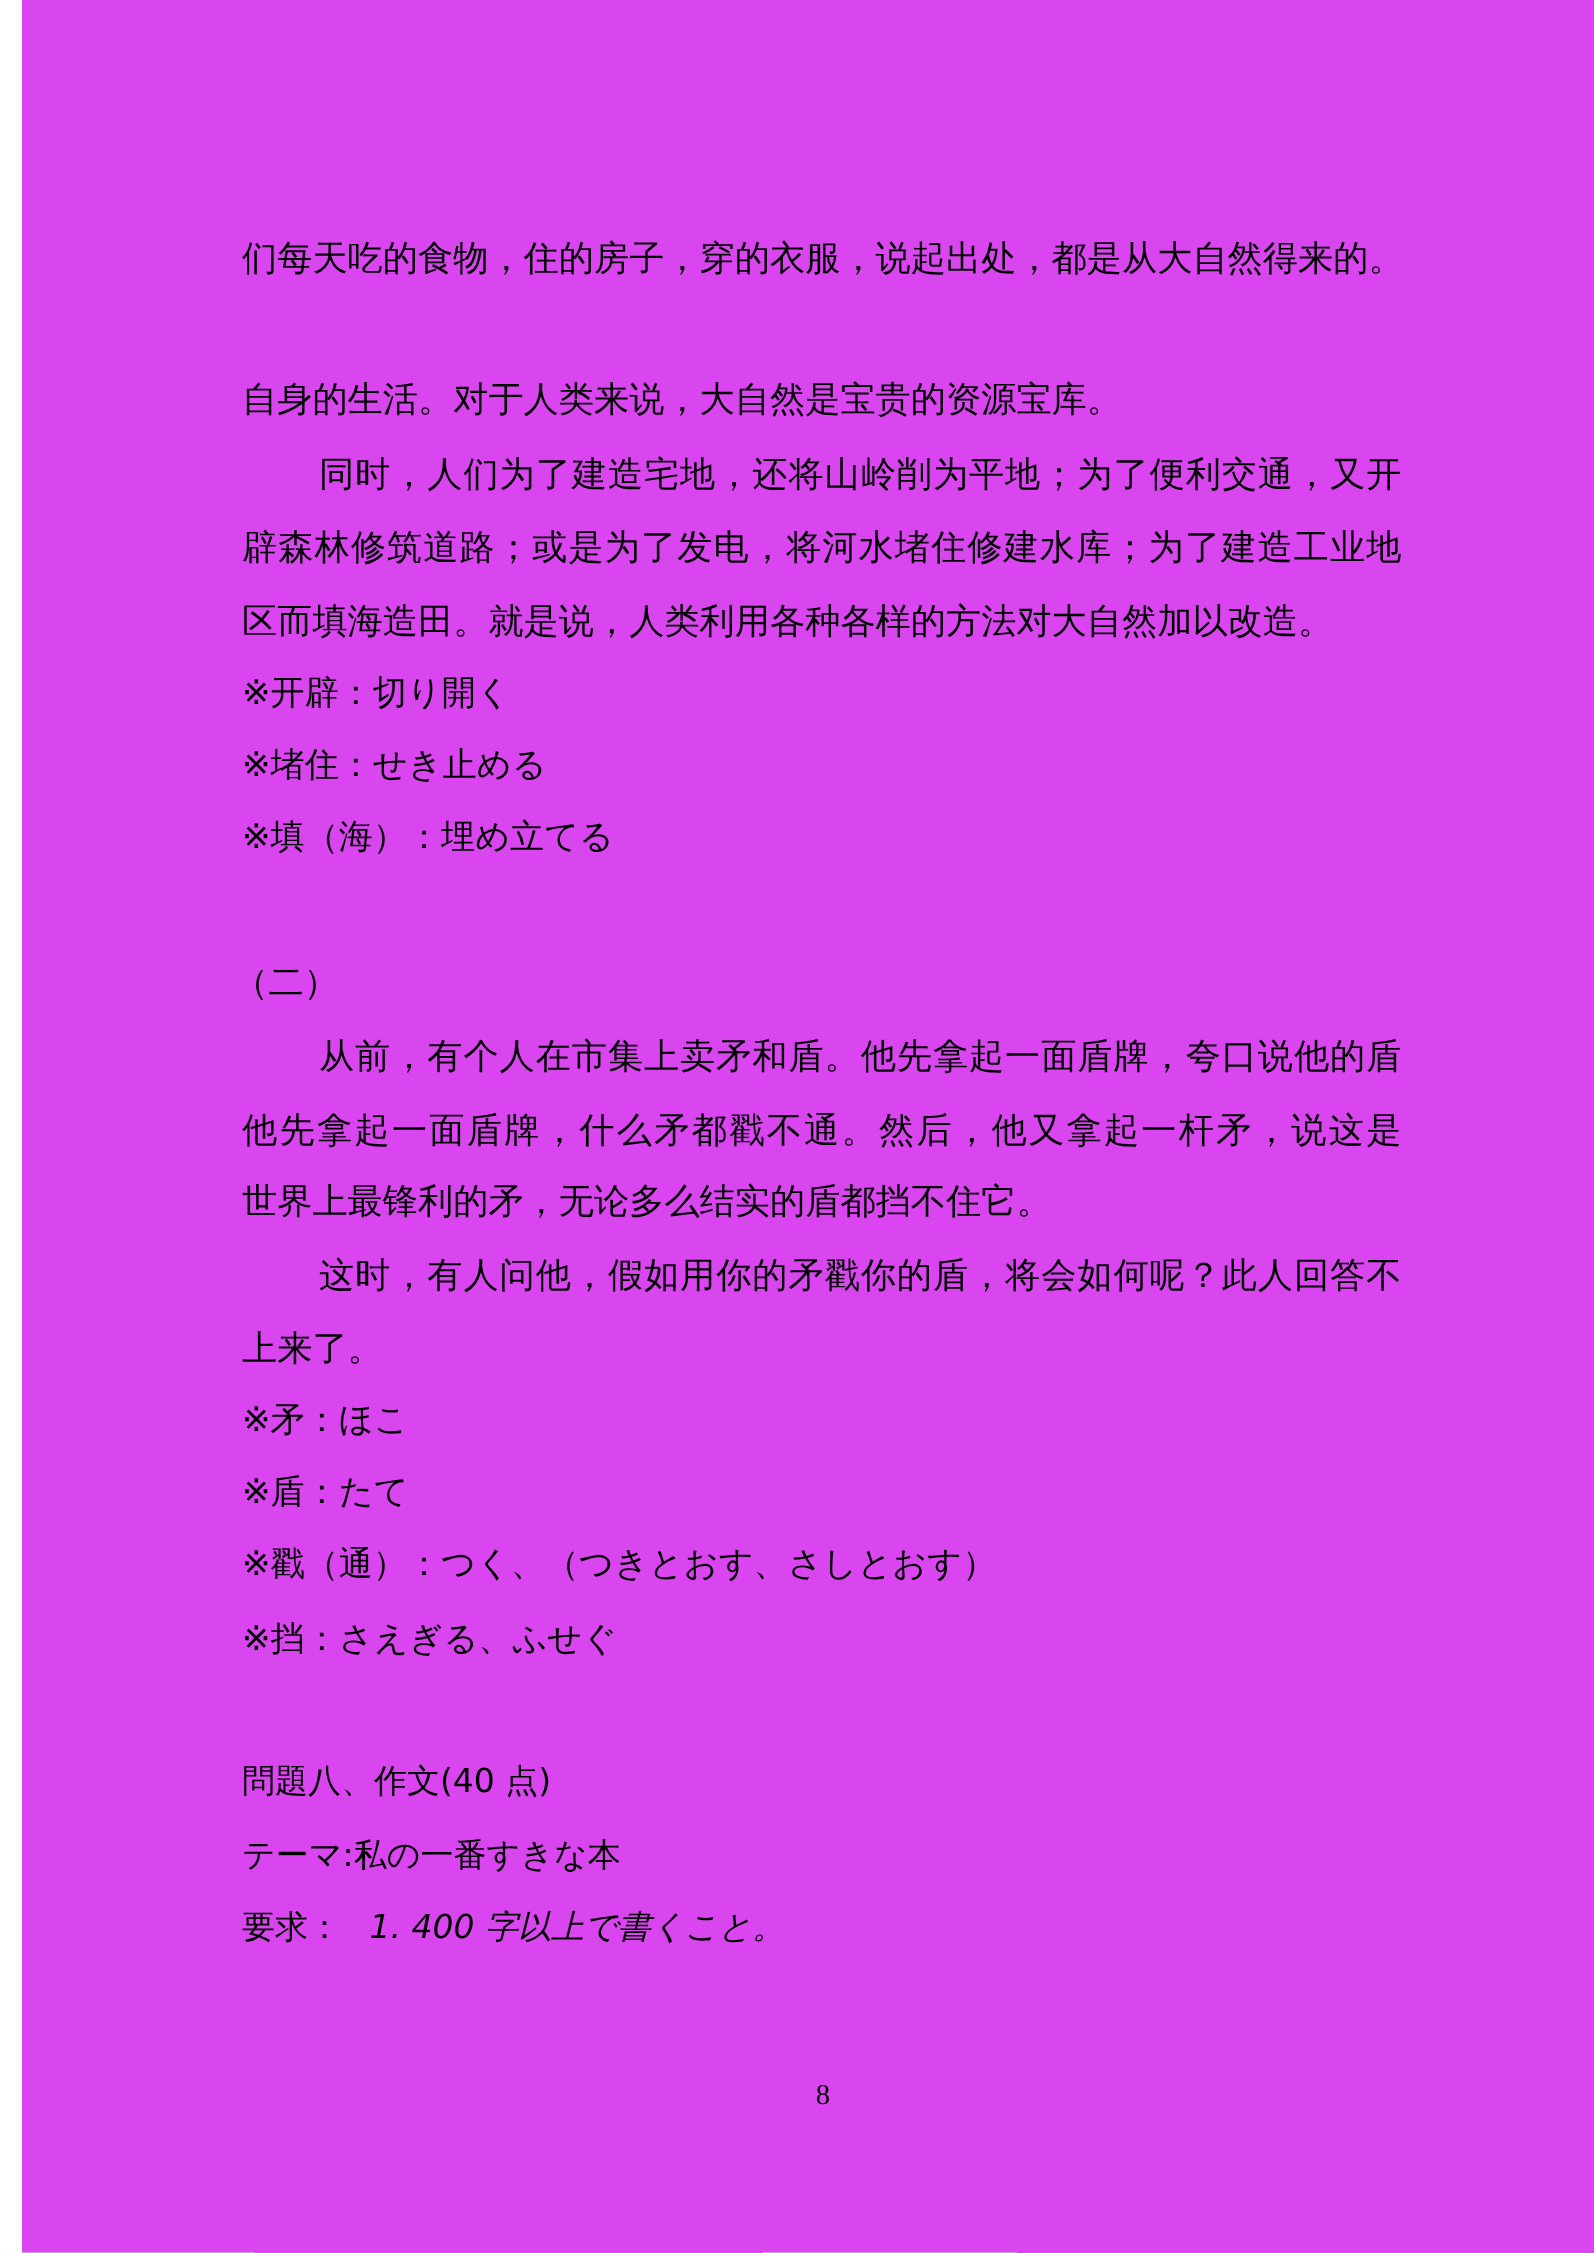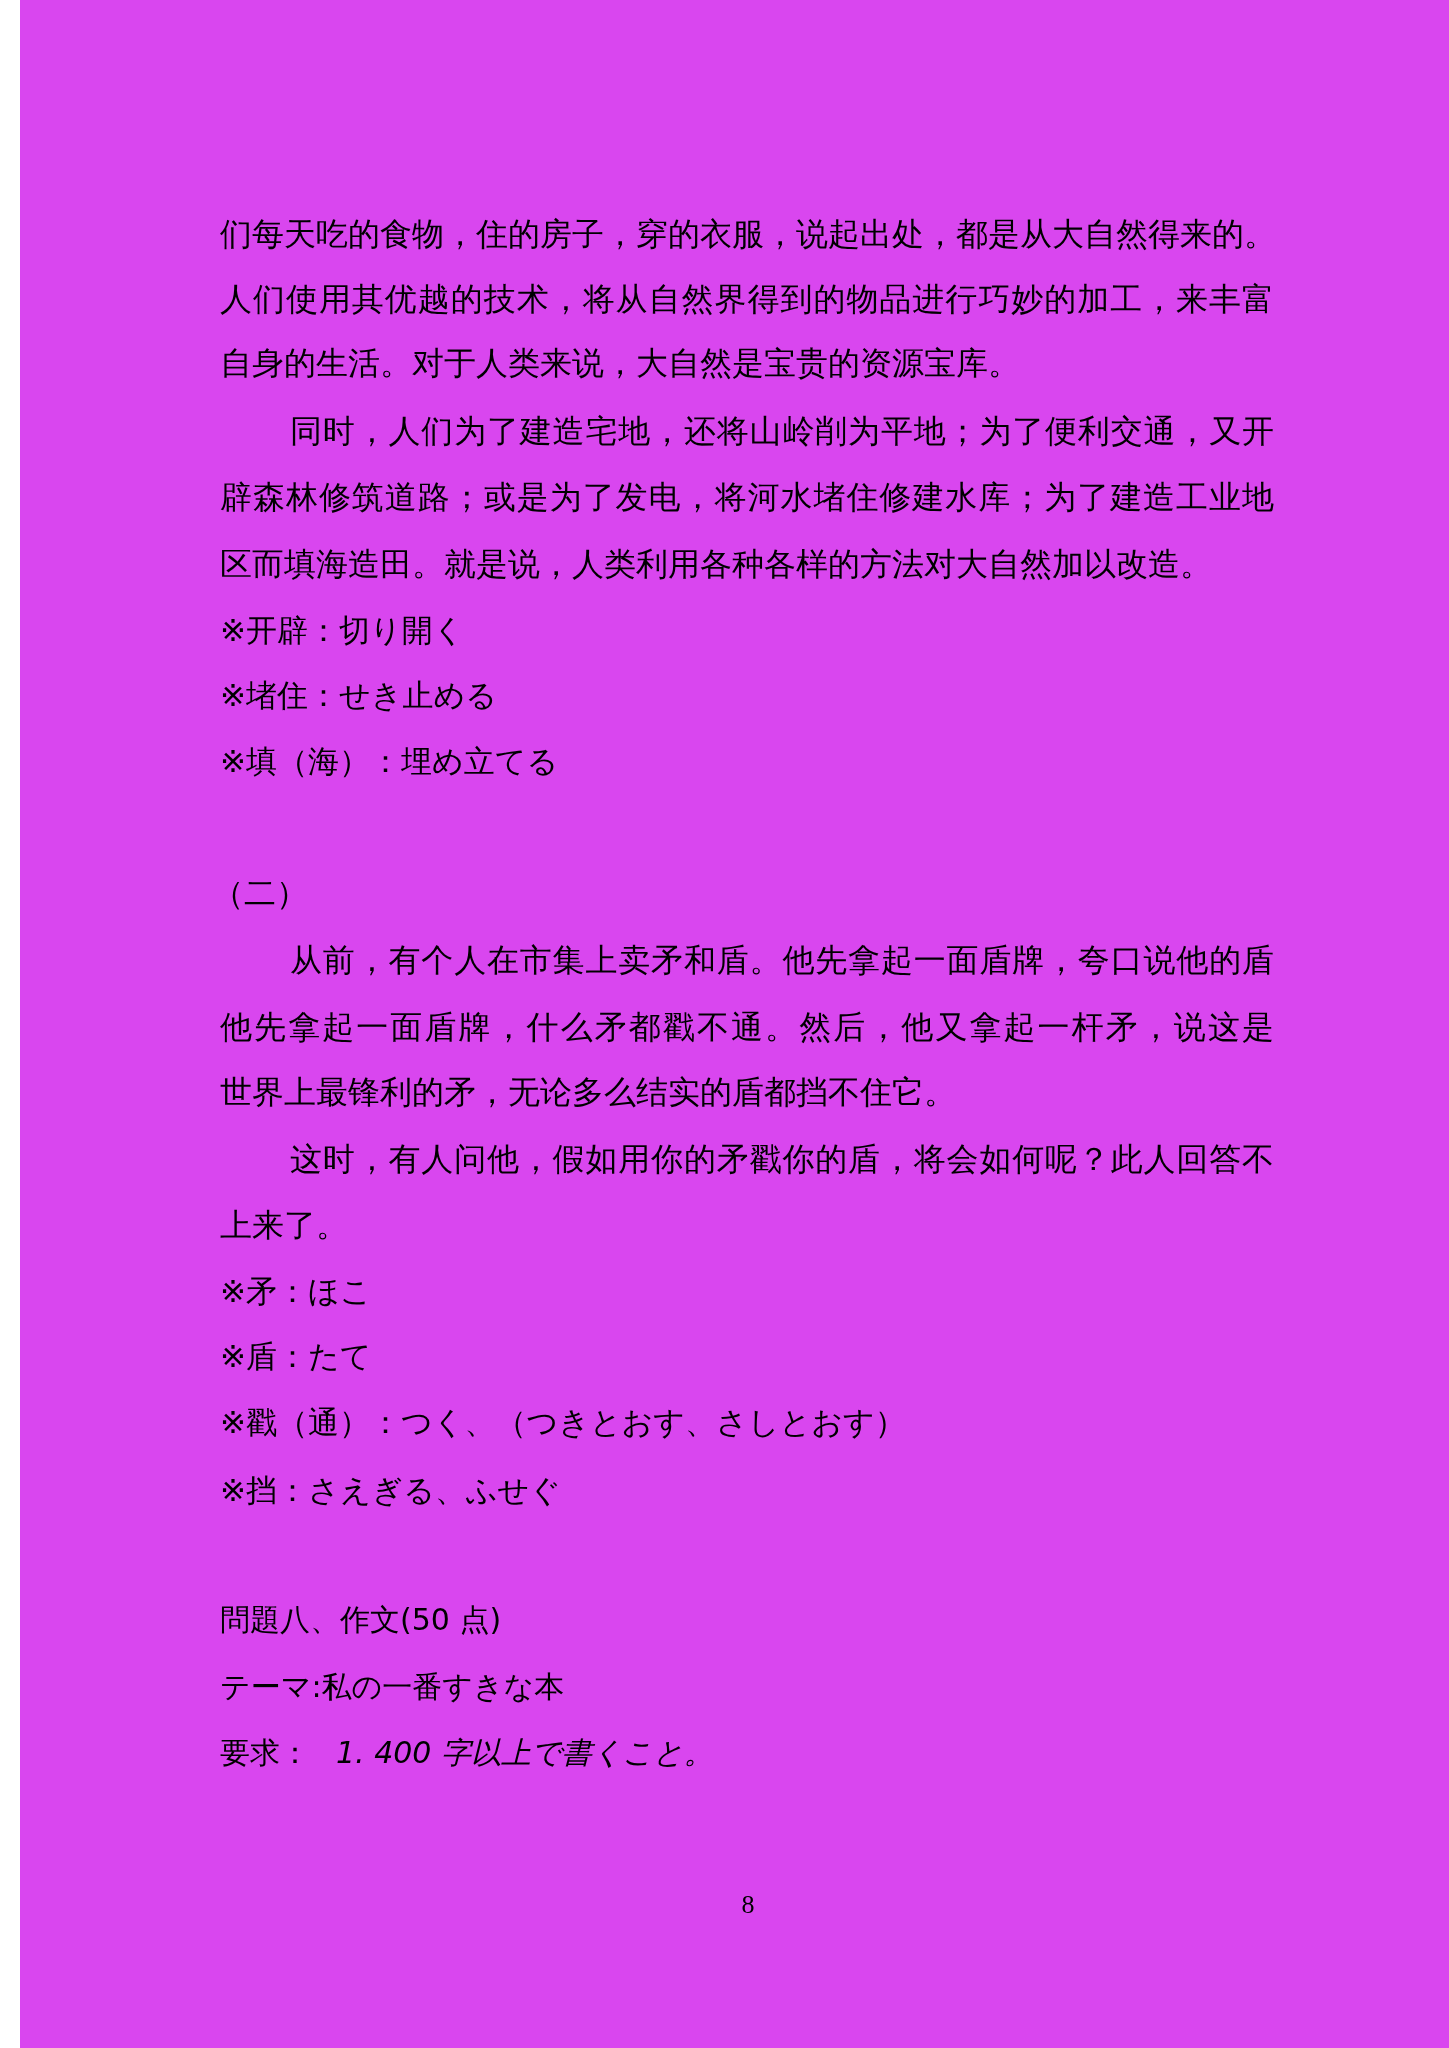--- a/index.html
+++ b/index.html
@@ -24,21 +24,20 @@
     position: absolute; left: 716px; top: 1890px; width: 24px; text-align: center;
     font-family: "Liberation Serif", "DejaVu Serif", serif; font-size: 26px; color: #000;
   }
 </style>
 </head>
 <body>
 
 <div class="page">
 
   <div class="line justify" style="top:214px;">们每天吃的食物，住的房子，穿的衣服，说起出处，都是从大自然得来的。</div>
-  <div class="line justify" style="top:279px;">人们使用其优越的技术，将从自然界得到的物品进行巧妙的加工，来丰富</div>
   <div class="line" style="top:343px;">自身的生活。对于人类来说，大自然是宝贵的资源宝库。</div>
 
   <div class="line indent justify" style="top:411px;">同时，人们为了建造宅地，还将山岭削为平地；为了便利交通，又开</div>
   <div class="line" style="top:544px;">区而填海造田。就是说，人类利用各种各样的方法对大自然加以改造。</div>
   <div class="line justify" style="top:477px;">辟森林修筑道路；或是为了发电，将河水堵住修建水库；为了建造工业地</div>
 
   <div class="line gloss" style="top:610px;">※开辟：切り開く</div>
   <div class="line gloss" style="top:675px;">※堵住：せき止める</div>
   <div class="line gloss" style="top:741px;">※填（海）：埋め立てる</div>
 
@@ -49,19 +48,19 @@
   <div class="line indent justify" style="top:1139px;">这时，有人问他，假如用你的矛戳你的盾，将会如何呢？此人回答不</div>
 
   <div class="line" style="top:1072px;">世界上最锋利的矛，无论多么结实的盾都挡不住它。</div>
   <div class="line" style="top:1205px;">上来了。</div>
 
   <div class="line gloss" style="top:1271px;">※矛：ほこ</div>
   <div class="line gloss" style="top:1336px;">※盾：たて</div>
   <div class="line gloss" style="top:1402px;">※戳（通）：つく、（つきとおす、さしとおす）</div>
   <div class="line gloss" style="top:1470px;">※挡：さえぎる、ふせぐ</div>
 
-  <div class="line sans" style="top:1600px;">問題八、作文(50 点)</div>
+  <div class="line sans" style="top:1600px;">問題八、作文(40 点)</div>
   <div class="line sans" style="top:1667px;">テーマ:私の一番すきな本</div>
   <div class="line sans" style="top:1733px;">要求：</div>
   <div class="line sans req-item" style="top:1733px;">1. 400 字以上で書くこと。</div>
 
   <div class="pagenum">8</div>
 </div>
 
 </body></html>

